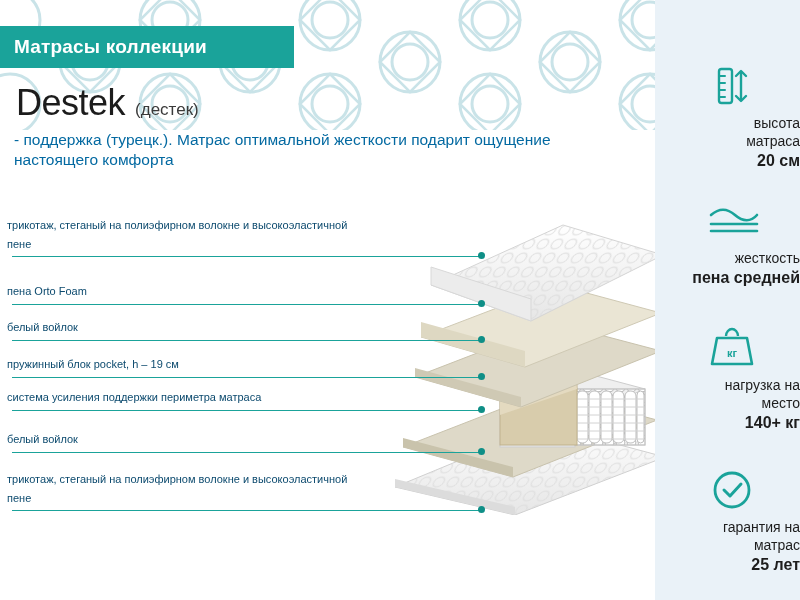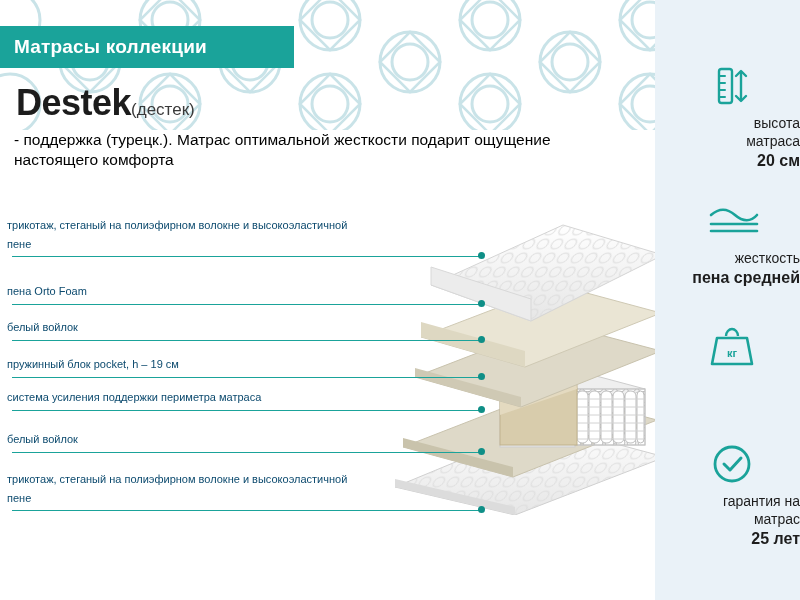--- a/index.html
+++ b/index.html
@@ -40,36 +40,37 @@
 
   .title-row {
     position: absolute;
     top: 82px; left: 16px;
     z-index: 3;
     display: flex;
     align-items: baseline;
   }
   .title-main {
     font-size: 36px;
-    font-weight: bold;
+    font-weight: normal;
     color: #1c1c1c;
     letter-spacing: -0.5px;
   }
   .title-sub {
     font-size: 17px;
     color: #3a3a3a;
+    margin-left: 10px;
   }
 
   .subtitle {
     position: absolute;
     top: 130px; left: 14px;
     width: 540px;
     z-index: 3;
     font-size: 15.5px;
-    color: #000000;
+    color: #0369a1;
     line-height: 20px;
   }
 
   
   .labels {
     position: absolute;
     left: 0; top: 200px;
     width: 480px;
     z-index: 4;
   }
@@ -316,23 +317,28 @@
   </div>
 
   <div class="side-block" style="top:320px;">
     <div class="side-icon">
       <svg width="56" height="48" viewBox="0 0 56 48">
         <path d="M22 12c0-4 3-7 6-7s6 3 6 7" fill="none" stroke="#1aa39a" stroke-width="2.4"></path>
         <path d="M13 14h30l5 26H8z" fill="none" stroke="#1aa39a" stroke-width="2.6" stroke-linejoin="round"></path>
         <text x="28" y="33" font-family="'Liberation Sans',sans-serif" font-size="11" font-weight="bold" fill="#1aa39a" text-anchor="middle">кг</text>
       </svg>
     </div>
+    <div class="side-text">
+      <span>нагрузка на</span><br>
+      <span>место</span>
+      <b>140+ кг</b>
+    </div>
   </div>
 
-  <div class="side-block" style="top:436px;">
+  <div class="side-block" style="top:462px;">
     <div class="side-icon">
       <svg width="48" height="48" viewBox="0 0 48 48">
         <circle cx="24" cy="24" r="17" fill="none" stroke="#1aa39a" stroke-width="2.8"></circle>
         <path d="M16 24l6 6 11-12" fill="none" stroke="#1aa39a" stroke-width="3" stroke-linecap="round" stroke-linejoin="round"></path>
       </svg>
     </div>
     <div class="side-text">
       <span>гарантия на</span><br>
       <span>матрас</span>
       <b>25 лет</b>

